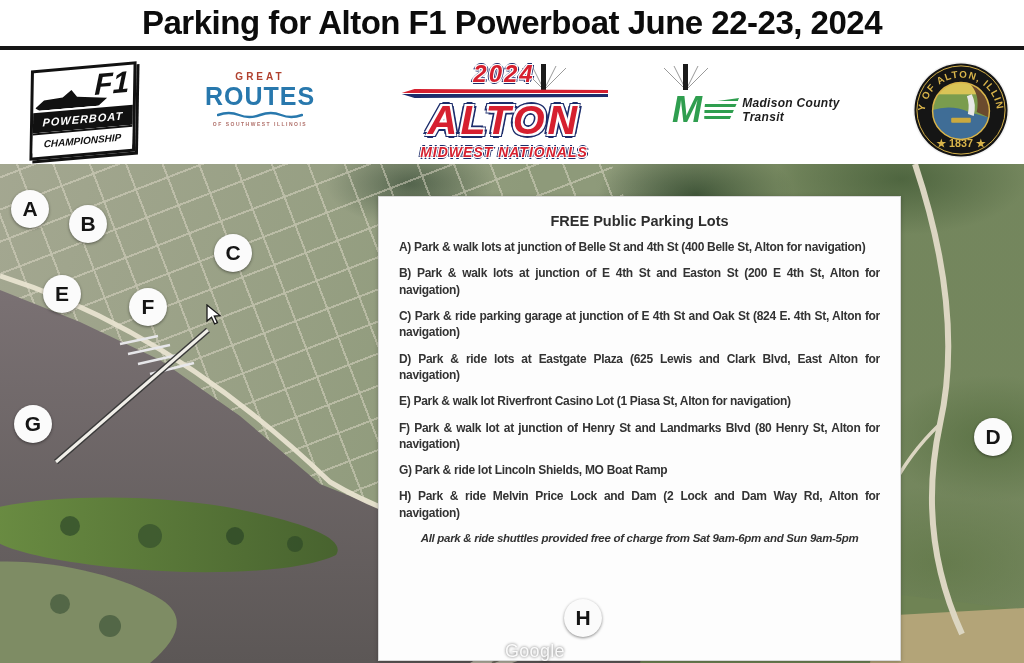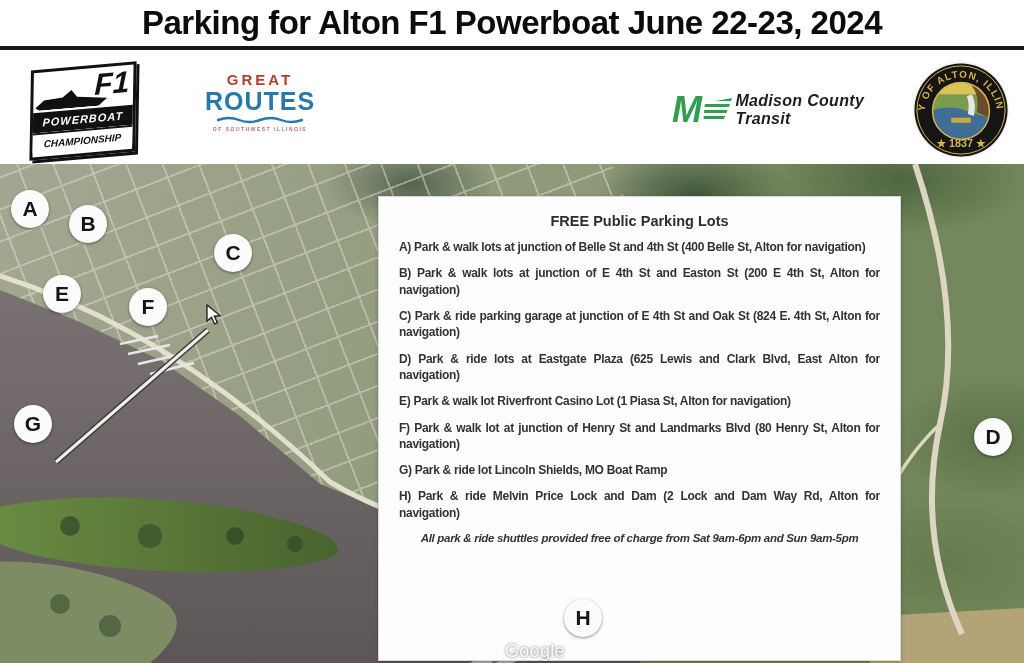--- a/index.html
+++ b/index.html
@@ -23,21 +23,21 @@
   .f1-mark{position:absolute;right:4px;top:0;font-size:30px;font-weight:900;font-style:italic;color:#111;line-height:34px;}
   .f1-boat{position:absolute;left:2px;bottom:2px;width:72px;height:18px;background:#111;
            clip-path:polygon(0 85%,12% 45%,38% 38%,50% 0,58% 40%,100% 60%,88% 100%,6% 100%);}
   .f1-strip1{height:20px;background:#111;color:#fff;font-style:italic;font-weight:900;
              font-size:11px;text-align:center;line-height:20px;letter-spacing:1px;}
   .f1-strip2{height:20px;background:#fff;color:#111;font-style:italic;font-weight:900;
              font-size:10px;text-align:center;line-height:20px;border-top:2px solid #111;}
 
   
   .grr{left:202px;top:16px;width:116px;height:92px;text-align:center;line-height:1;}
-  .grr-great{font-size:15px;font-weight:900;letter-spacing:3px;color:#b0402e;margin-top:2px;}
+  .grr-great{font-size:10px;font-weight:900;letter-spacing:3px;color:#b0402e;margin-top:2px;}
   .grr-rivers{font-size:25px;font-weight:900;color:#2878ad;letter-spacing:1px;margin-top:2px;}
   .grr-row2{font-size:23px;font-weight:900;color:#1b3a5c;letter-spacing:.5px;margin-top:1px;}
   .grr-amp{color:#7db8d9;font-size:25px;}
   .grr-wave{display:block;margin:2px auto 0;}
   .grr-tag{font-size:5px;font-weight:bold;letter-spacing:1.5px;color:#b0706a;margin-top:3px;}
 
   
   .amn{left:393px;top:6px;width:222px;height:102px;text-align:center;}
   .amn-bridge{position:absolute;top:2px;width:100%;height:30px;}
   .amn-year{position:relative;font-size:24px;font-weight:900;font-style:italic;color:#d6202f;letter-spacing:2px;
@@ -53,21 +53,21 @@
   .amn-sub{position:relative;font-size:14px;font-weight:900;font-style:italic;color:#d6202f;letter-spacing:1px;margin-top:2px;
      text-shadow:-1px -1px 0 #fff,1px -1px 0 #fff,-1px 1px 0 #fff,1px 1px 0 #fff,
                  -2px 0 0 #1d2d6b,2px 0 0 #1d2d6b,0 2px 0 #1d2d6b,0 -2px 0 #1d2d6b;}
 
   
   .mct{left:672px;top:34px;width:210px;height:44px;display:flex;align-items:center;}
   .mct-m{font-size:36px;font-weight:900;font-style:italic;color:#2f9e4f;line-height:36px;}
   .mct-swoosh{width:34px;height:24px;margin:0 6px 0 1px;
      background:repeating-linear-gradient(180deg,#2f9e4f 0 3px,transparent 3px 6px);
      clip-path:polygon(0 20%,100% 0,86% 100%,10% 86%);transform:skewX(-14deg);}
-  .mct-label{font-size:16px;font-weight:900;font-style:italic;color:#1d1d1d;letter-spacing:.3px;}
+  .mct-label{font-size:12px;font-weight:900;font-style:italic;color:#1d1d1d;letter-spacing:.3px;}
 
   
   .seal{left:912px;top:7px;width:98px;height:98px;}
 
   
   .map{position:absolute;left:0;top:164px;width:1024px;height:499px;overflow:hidden;
        background-color:#8e9a7a;
        background-image:
          linear-gradient(105deg,rgba(178,176,160,.6) 0%,rgba(178,176,160,.25) 28%,rgba(178,176,160,0) 46%),
          linear-gradient(to right,rgba(0,0,0,0) 58%,rgba(84,110,58,.45) 78%),
@@ -121,20 +121,34 @@
 
     <div class="grr">
       <div class="grr-great">GREAT</div>
       <div class="grr-rivers">ROUTES</div>
       <svg class="grr-wave" width="86" height="8" viewBox="0 0 86 8">
         <path d="M1,4 Q12,0 22,4 T43,4 T64,4 T85,4" fill="none" stroke="#2878ad" stroke-width="2.4" stroke-linecap="round"></path>
       </svg>
       <div class="grr-tag">OF SOUTHWEST ILLINOIS</div>
     </div>
 
+    <div class="amn">
+      <svg class="amn-bridge" width="222" height="30" viewBox="0 0 222 30">
+        <g stroke="#9a9a9a" stroke-width="1">
+          <path d="M40,28 L18,6 M40,28 L28,4 M40,28 L40,2 M40,28 L52,4 M40,28 L62,6"></path>
+          <path d="M182,28 L160,6 M182,28 L170,4 M182,28 L182,2 M182,28 L194,4 M182,28 L204,6"></path>
+        </g>
+        <rect x="37" y="2" width="5" height="26" fill="#1b1b1b"></rect>
+        <rect x="179" y="2" width="5" height="26" fill="#1b1b1b"></rect>
+      </svg>
+      <div class="amn-year">2024</div>
+      <div class="amn-stripe"></div>
+      <div class="amn-city">ALTON</div>
+      <div class="amn-sub">MIDWEST NATIONALS</div>
+    </div>
 
     <div class="mct">
       <span class="mct-m">M</span>
       <span class="mct-swoosh"></span>
       <span class="mct-label">Madison County Transit</span>
     </div>
 
     <div class="seal">
       <svg width="98" height="98" viewBox="0 0 100 100">
         <circle cx="50" cy="50" r="49" fill="#f2f2f2"></circle>

